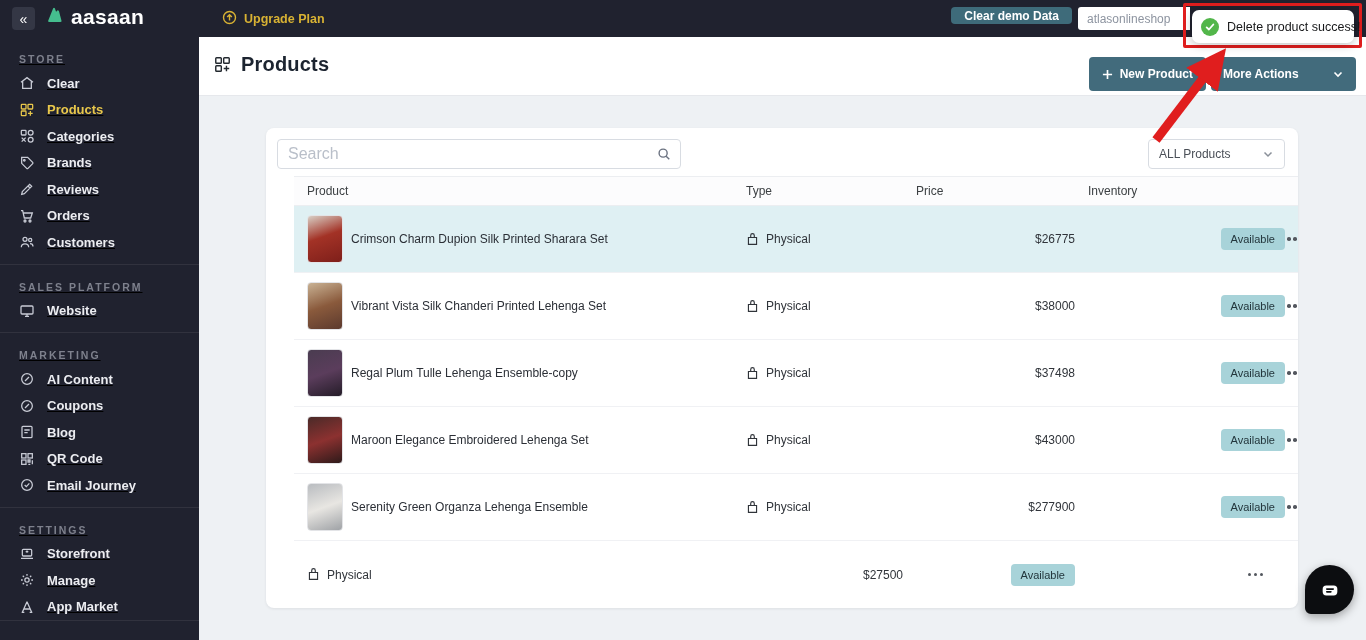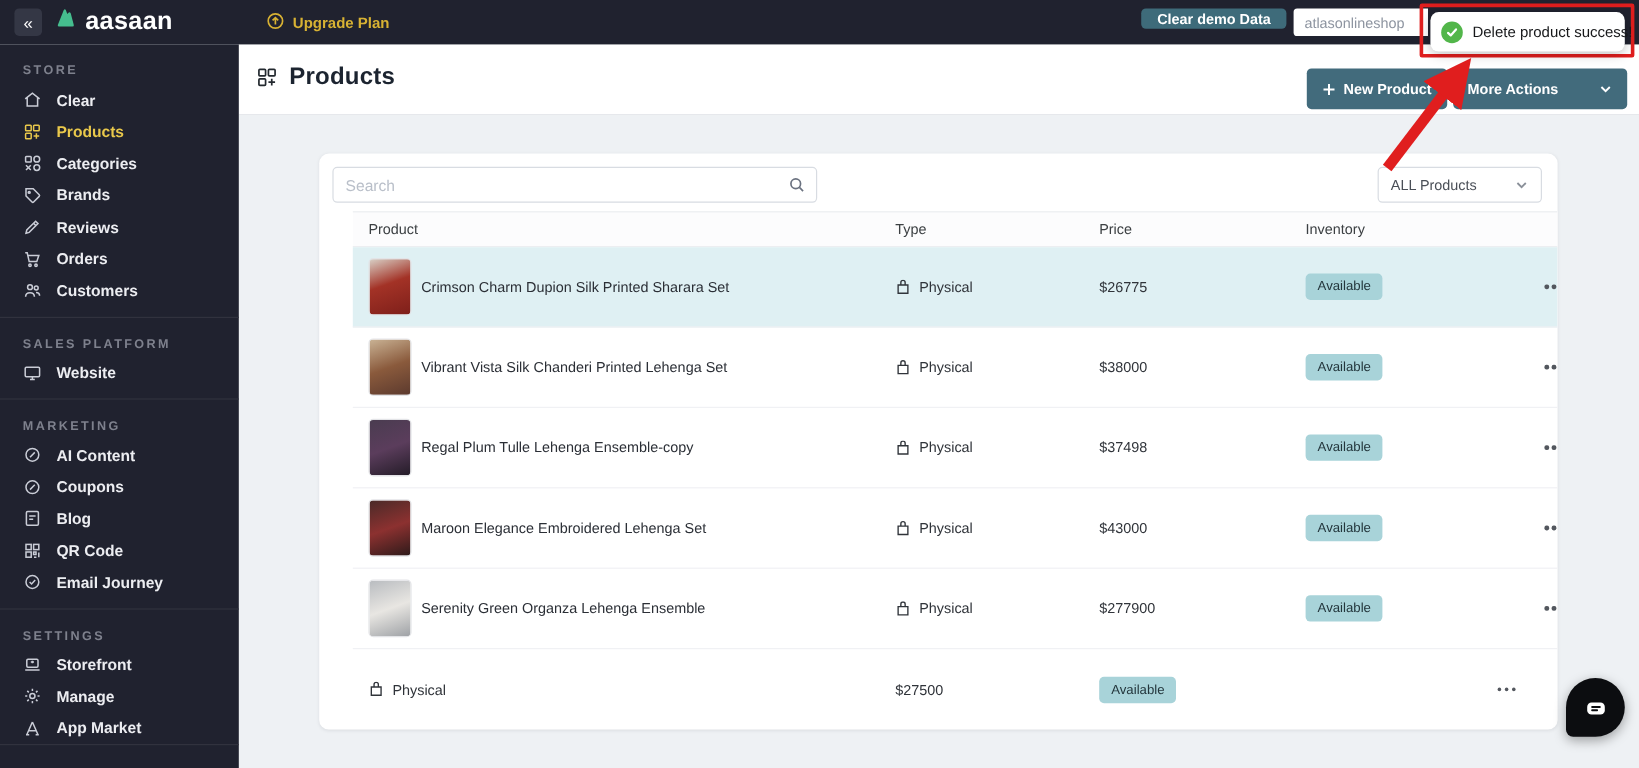--- a/index.html
+++ b/index.html
@@ -17,21 +17,21 @@
 
   
   .toast-annotation { position:absolute; top:3px; right:4px; width:179px; height:45px; border:3px solid #e01e1e; border-radius:2px; z-index:60; }
   .toast { position:absolute; top:4px; left:6px; width:162px; height:33px; background:#fff; border-radius:7px; box-shadow:0 2px 10px rgba(0,0,0,.25); display:flex; align-items:center; gap:8px; padding:0 9px; }
   .toast-check { width:18px; height:18px; min-width:18px; border-radius:50%; background:#52b64a; display:flex; align-items:center; justify-content:center; }
   .toast-msg { font-size:12.5px; color:#17181a; font-weight:500; white-space:nowrap; }
   .red-arrow { position:absolute; left:1140px; top:38px; width:120px; height:115px; z-index:70; pointer-events:none; }
 
   
   .sidebar { position:absolute; top:37px; left:0; width:199px; height:603px; background:#20222f; display:flex; flex-direction:column; z-index:10; }
-  .side-section { padding-top:10px; }
+  .side-section { padding-top:10px;text-decoration:underline; }
   .side-section + .side-section { border-top:1px solid #31323e; margin-top:8px; }
   .side-label { font-size:10.5px; letter-spacing:2px; color:#7e818d; font-weight:700; margin:6px 0 5px 19px; }
   .side-item { height:26.5px; display:flex; align-items:center; gap:12px; padding-left:19px; color:#ecedf1; font-size:13px; font-weight:600; cursor:pointer; }
   .side-item svg { stroke:#c9ccd6; }
   .side-item.active { color:#e9c84b; }
   .side-item.active svg { stroke:#e9c84b; }
   .side-footer { margin-top:auto; border-top:1px solid #31323e; padding:11px 0 12px; }
 
   
   .main { position:absolute; top:37px; left:199px; width:1167px; height:603px; background:#eef1f4; }
@@ -39,30 +39,30 @@
   .page-title { position:absolute; left:14px; top:16px; display:flex; align-items:center; gap:9px; }
   .page-title-text { font-size:20px; font-weight:600; color:#1c2430; letter-spacing:.2px; }
   .btn-teal { position:absolute; top:20px; height:34px; background:#426b7c; border:none; border-radius:4px; color:#fff; font-size:12px; font-weight:700; font-family:"Liberation Sans",sans-serif; display:flex; align-items:center; gap:7px; cursor:pointer; }
   .btn-new { right:160px; padding:0 13px; }
   .btn-more { right:10px; width:145px; padding:0 12px; justify-content:space-between; }
 
   
   .card { position:absolute; left:67px; top:91px; width:1032px; background:#fff; border-radius:8px; box-shadow:0 1px 3px rgba(20,30,40,.08); overflow:hidden; }
   .filter-row { position:relative; height:48px; }
   .search-wrap { position:absolute; left:11px; top:11px; width:404px; height:30px; }
-  .search-input { width:100%; height:100%; border:1px solid #d8dce2; border-radius:4px; padding:0 32px 0 10px; font-size:13px; color:#3c4148; font-family:"Liberation Sans",sans-serif; }
+  .search-input { width:100%; height:100%; border:1px solid #d8dce2; border-radius:4px; padding:0 32px 0 10px; font-size:16px; color:#3c4148; font-family:"Liberation Sans",sans-serif; }
   .search-input::placeholder { color:#b9bfc9; }
   .search-icon { position:absolute; right:10px; top:8px; }
   .filter-select { position:absolute; right:13px; top:11px; width:137px; height:30px; border:1px solid #d8dce2; border-radius:4px; display:flex; align-items:center; justify-content:space-between; padding:0 10px; font-size:12px; color:#4a4f57; cursor:pointer; background:#fff; }
 
   .tgrid { display:grid; grid-template-columns:439px 170px 172px 210px 1fr; align-items:center;margin-left:28px; }
   .thead { height:30px; border-top:1px solid #eceef1; border-bottom:1px solid #eceef1; background:#fcfcfd; }
   .thead .th { font-size:12px; color:#3c4043; padding-left:13px; }
   .thead .th.first { padding-left:13px; }
-  .trow { height:67px; border-bottom:1px solid #f0f1f4; cursor:pointer; }
+  .trow { height:67px; border-bottom:1px solid #f0f1f4; cursor:pointer;text-align:right; }
   .trow:last-child { border-bottom:none; }
   .trow.highlight { background:#dff0f3; }
   .cell-product { display:flex; align-items:center; gap:8px; padding-left:13px; }
   .thumb { width:36px; height:48px; border-radius:4px; border:1px solid #e3e4e7; flex:none; }
   .t0 { background:linear-gradient(160deg,#d8cfc5 0%,#a33226 45%,#7e1f1a 100%); }
   .t1 { background:linear-gradient(160deg,#c9b294 0%,#8a5a3c 50%,#5c3a2e 100%); }
   .t2 { background:linear-gradient(160deg,#4a3c50 0%,#5b3d5c 50%,#241c28 100%); }
   .t3 { background:linear-gradient(160deg,#4a2a28 0%,#8c3130 50%,#2e1a1a 100%); }
   .t4 { background:linear-gradient(160deg,#b9bcc0 0%,#e8e6e2 50%,#9fa2a6 100%); }
   .t5 { background:linear-gradient(160deg,#2a3547 0%,#3a4f6b 50%,#141a24 100%); }

